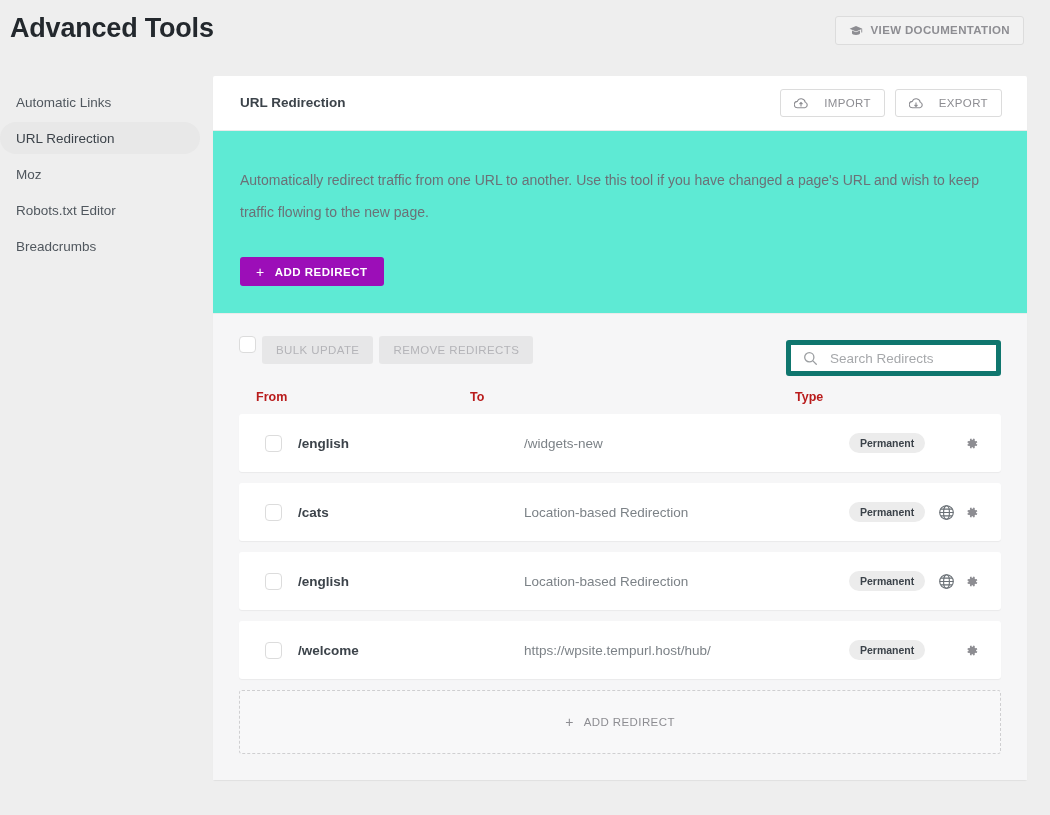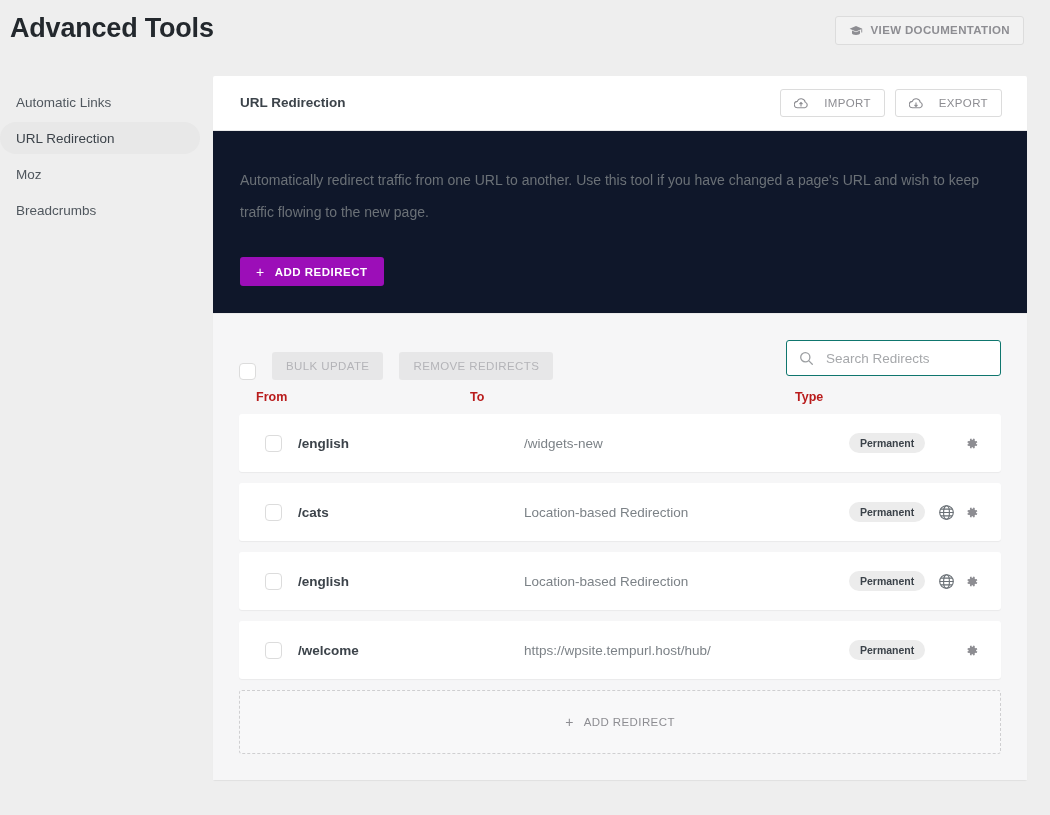--- a/index.html
+++ b/index.html
@@ -121,21 +121,21 @@
     border: 1px solid #dcdcdc;
     border-radius: 3px;
     color: #8d8d92;
     font-size: 11.5px;
     letter-spacing: 0.35px;
     cursor: pointer;
   }
 
   .card-body {
     padding: 33px 27px 27px 27px;
-    background: #0f172a;
+    background: #5eead4;
   }
   .desc {
     width: 752px;
     font-size: 14px;
     line-height: 32px;
     color: #6b7177;
   }
   .primary-button {
     margin-top: 29px;
     display: inline-flex;
@@ -157,22 +157,22 @@
   
   .table-section {
     background: #f6f6f7;
     border-top: 1px solid #ebebeb;
     padding: 22px 26px 26px 26px;
   }
   .table-toolbar {
     position: relative;
     height: 44px;
     display: flex;
-    align-items: flex-end;
-    gap: 16px;
+    align-items: flex-start;
+    gap: 6px;
   }
   .checkbox {
     width: 17px;
     height: 17px;
     box-sizing: border-box;
     border: 1px solid #dcdcdc;
     border-radius: 4px;
     background: #fff;
     cursor: pointer;
     flex: none;
@@ -192,21 +192,21 @@
     cursor: pointer;
   }
   .search-box {
     position: absolute;
     right: 0;
     top: 4px;
     width: 215px;
     height: 36px;
     box-sizing: border-box;
     background: #fff;
-    border: 1px solid #0f766e;
+    border: 5px solid #0f766e;
     border-radius: 3px;
     display: flex;
     align-items: center;
     padding: 0 12px;
     gap: 10px;
   }
   .search-box input {
     border: 0;
     outline: 0;
     flex: 1;
@@ -322,20 +322,23 @@
     <div class="side-item">
       <span>Automatic Links</span>
     </div>
     <div class="side-item active">
       <span>URL Redirection</span>
     </div>
     <div class="side-item">
       <span>Moz</span>
     </div>
     <div class="side-item">
+      <span>Robots.txt Editor</span>
+    </div>
+    <div class="side-item">
       <span>Breadcrumbs</span>
     </div>
   </div>
 
   <div class="card">
 
     <div class="card-head">
       <div class="card-head-title">URL Redirection</div>
       <div class="head-actions">
         <div class="ghost-button">

